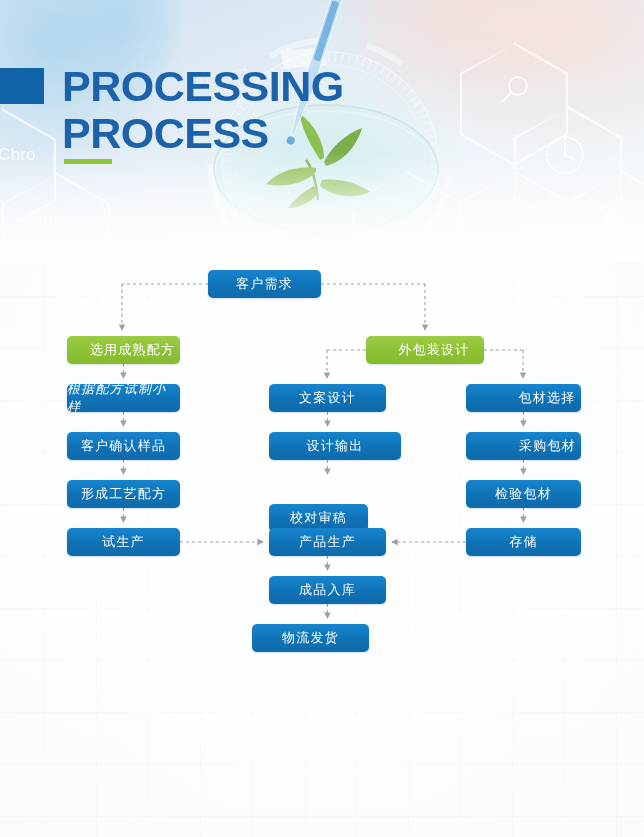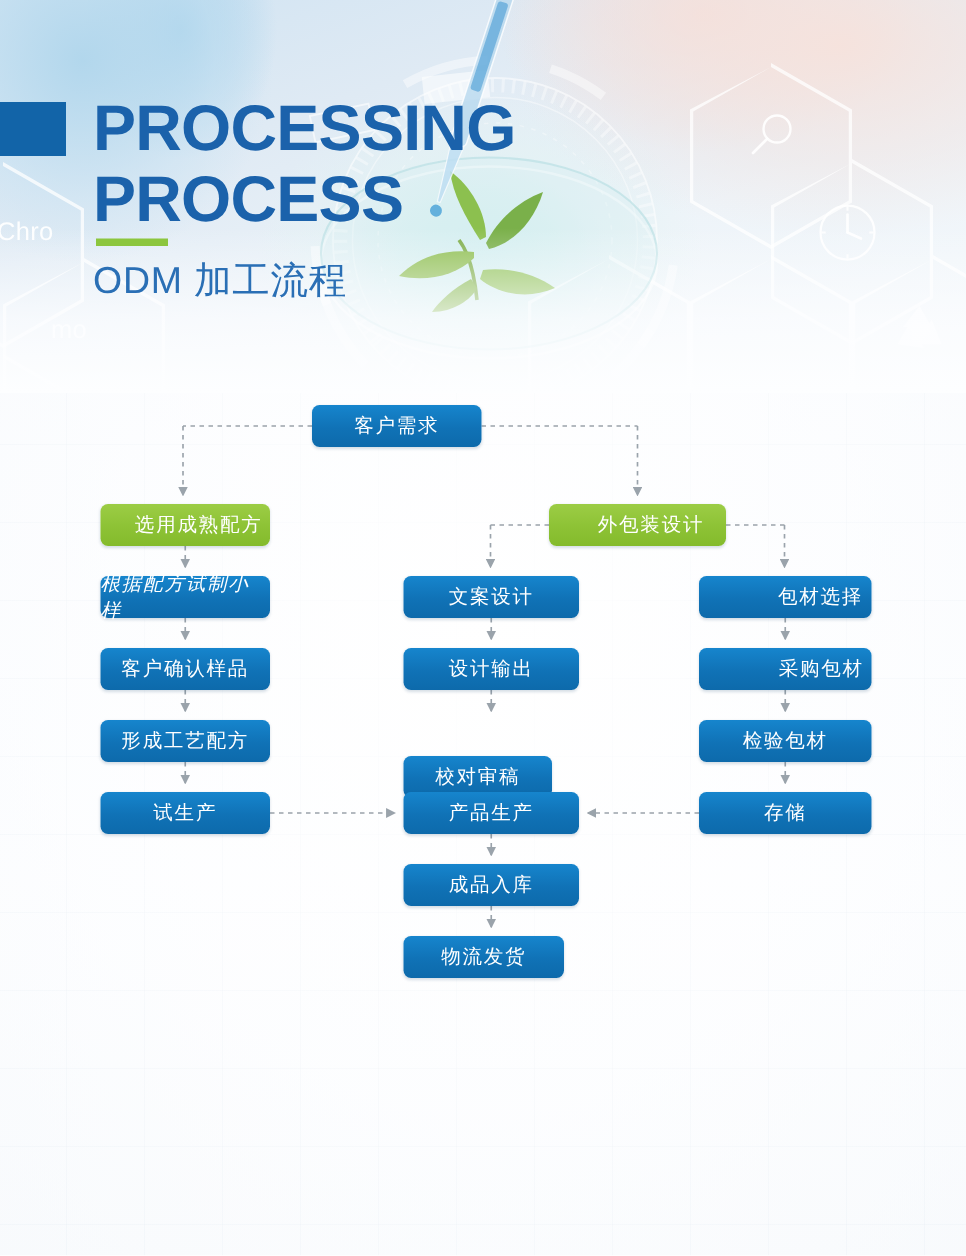--- a/index.html
+++ b/index.html
@@ -227,21 +227,20 @@
       <circle cx="11.5" cy="158" r="4" fill="rgba(70,160,215,0.8)"></circle>
     </svg>
 
     <div class="hero-fade"></div>
   </div>
 
   <div class="accent-square"></div>
   <div class="hero-title">PROCESSING
 PROCESS</div>
   <div class="title-rule"></div>
-  <div class="hero-subtitle">ODM 加工流程</div>
 
   <svg class="flow" viewBox="0 0 644 837">
     <defs>
       <marker id="arrow" viewBox="0 0 10 10" refX="8.5" refY="5" markerWidth="6" markerHeight="6" orient="auto-start-reverse">
         <path d="M 0 0 L 10 5 L 0 10 z" fill="#9aa3ab"></path>
       </marker>
     </defs>
     <g stroke="#9aa3ab" stroke-width="1.1" fill="none" stroke-dasharray="3 3">
 
       <path d="M208 284 L122 284"></path>
@@ -278,25 +277,25 @@
   </svg>
 
   <div id="nodes">
       <div class="node blue" style="left: 208px; top: 270px; width: 113px; height: 28px;">客户需求</div>
       <div class="node green" style="left: 67px; top: 336px; width: 113px; height: 28px;">选用成熟配方</div>
       <div class="node green" style="left: 366px; top: 336px; width: 118px; height: 28px;">外包装设计</div>
       <div class="node blue" style="left: 67px; top: 384px; width: 113px; height: 28px; font-style: italic;">根据配方试制小样</div>
       <div class="node blue" style="left: 269px; top: 384px; width: 117px; height: 28px;">文案设计</div>
       <div class="node blue" style="left: 466px; top: 384px; width: 115px; height: 28px; padding-left: 47px;">包材选择</div>
       <div class="node blue" style="left: 67px; top: 432px; width: 113px; height: 28px;">客户确认样品</div>
-      <div class="node blue" style="left: 269px; top: 432px; width: 117px; height: 28px;">设计输出</div>
+      <div class="node blue" style="left: 269px; top: 432px; width: 132px; height: 28px;">设计输出</div>
       <div class="node blue" style="left: 466px; top: 432px; width: 115px; height: 28px; padding-left: 48px;">采购包材</div>
       <div class="node blue" style="left: 67px; top: 480px; width: 113px; height: 28px;">形成工艺配方</div>
       <div class="node blue" style="left: 269px; top: 504px; width: 99px; height: 28px;">校对审稿</div>
       <div class="node blue" style="left: 466px; top: 480px; width: 115px; height: 28px;">检验包材</div>
       <div class="node blue" style="left: 67px; top: 528px; width: 113px; height: 28px;">试生产</div>
       <div class="node blue" style="left: 269px; top: 528px; width: 117px; height: 28px;">产品生产</div>
       <div class="node blue" style="left: 466px; top: 528px; width: 115px; height: 28px;">存储</div>
       <div class="node blue" style="left: 269px; top: 576px; width: 117px; height: 28px;">成品入库</div>
-      <div class="node blue" style="left: 269px; top: 624px; width: 107px; height: 28px;">物流发货</div>
+      <div class="node blue" style="left: 252px; top: 624px; width: 117px; height: 28px;">物流发货</div>
     </div>
 
 </div>
 
 </body></html>

